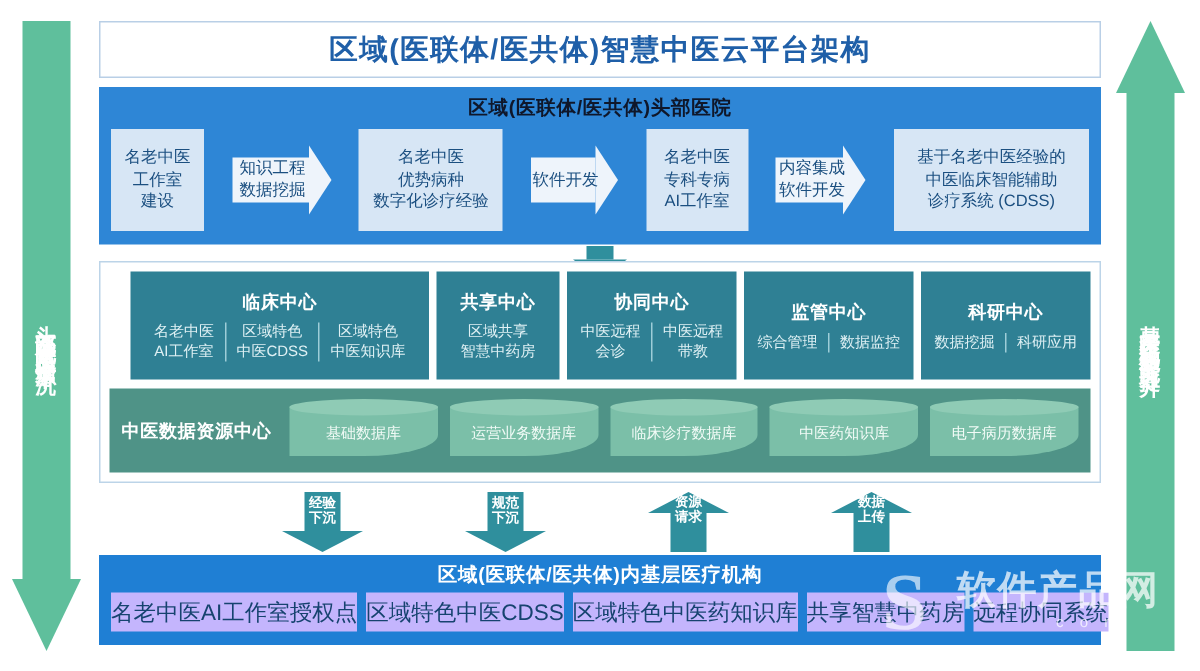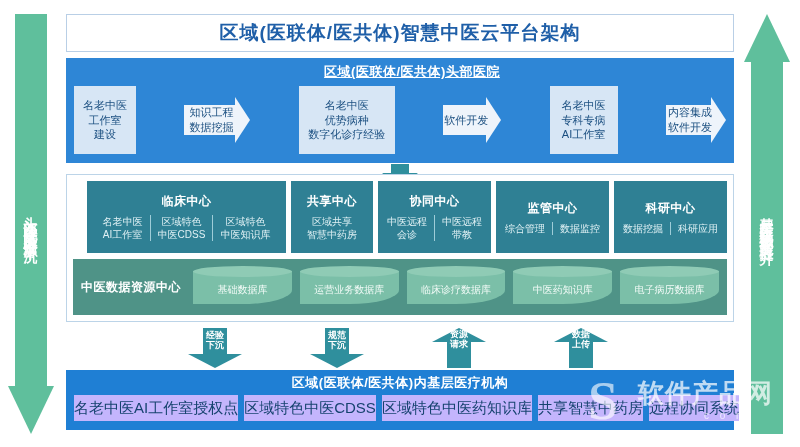--- a/index.html
+++ b/index.html
@@ -50,22 +50,22 @@
     box-sizing:border-box;
   }
   #title-box .t{color:#1f5fa8;font-size:19px;font-weight:bold;letter-spacing:1px;}
 
   
   #top-band{
     position:absolute;left:66px;top:58px;width:668px;height:105px;
     background:#2e86d6;box-sizing:border-box;padding:0;
   }
   #top-band .band-title{
-    position:absolute;left:12px;top:5px;width:100%;text-align:center;
-    color:#ffffff;font-size:13px;font-weight:bold;letter-spacing:.5px;text-decoration:underline;
+    position:absolute;left:0;top:5px;width:100%;text-align:center;
+    color:#0f172a;font-size:13px;font-weight:bold;letter-spacing:.5px;
   }
   #top-band .flowrow{
     position:absolute;left:8px;top:26px;right:8px;height:72px;
     display:flex;align-items:center;justify-content:space-between;
   }
   .fbox{
     background:#d7e6f5;color:#1b4f80;
     font-size:11px;line-height:1.35;text-align:center;
     display:flex;align-items:center;justify-content:center;
     padding:4px 5px;box-sizing:border-box;height:68px;
@@ -233,20 +233,21 @@
           <div class="abody" style="width: 43px;"></div>
           <div class="ahead" style="left: 43px;"></div>
           <div class="alabel">软件开发</div>
         </div>
         <div class="fbox" style="width: 68px;">名老中医<br>专科专病<br>AI工作室</div>
         <div class="farrow" style="width: 60px;">
           <div class="abody" style="width: 45px;"></div>
           <div class="ahead" style="left: 45px;"></div>
           <div class="alabel">内容集成<br>软件开发</div>
         </div>
+        <div class="fbox" style="width: 130px;">基于名老中医经验的<br>中医临床智能辅助<br>诊疗系统 (CDSS)</div>
       </div>
   </div>
 
   <div id="connector-arrow">
     <div class="cs"></div>
     <div class="ch"></div>
   </div>
 
   <div id="middle-box">
     <div id="centers-row">

